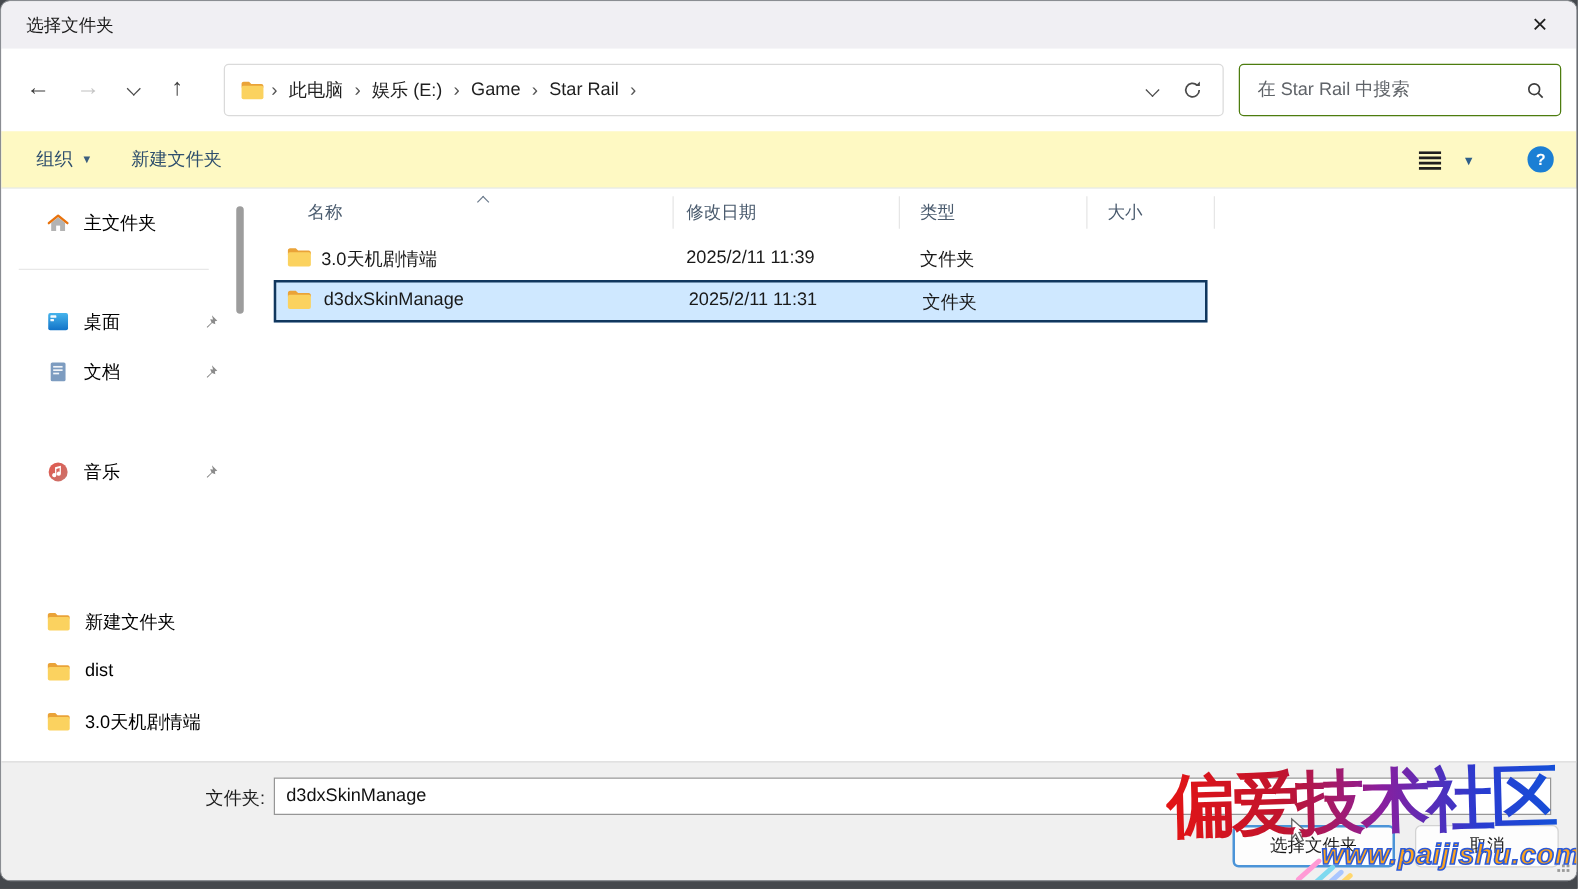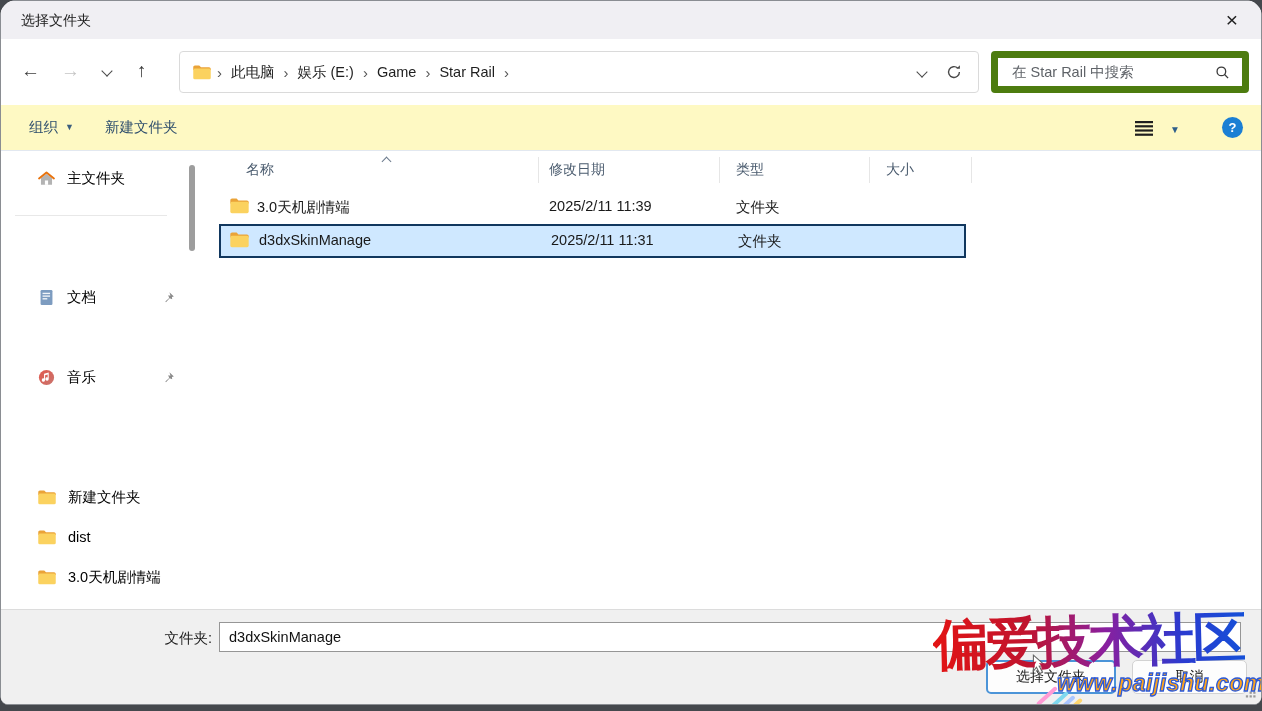--- a/index.html
+++ b/index.html
@@ -1,36 +1,36 @@
 <!DOCTYPE html>
 <html><head>
 <meta charset="utf-8">
 <style>
   html,body{margin:0;padding:0;background:#45484d;font-family:"Liberation Sans","DejaVu Sans",sans-serif;}
-  .backdrop{position:relative;width:1262px;height:711px;background:#45484d;overflow:hidden;border-radius:17px;}
+  .backdrop{position:relative;width:1262px;height:711px;background:#45484d;overflow:hidden;}
   .window{position:absolute;left:0;top:0;width:1262px;height:705px;background:#fff;border-radius:8px;overflow:hidden;border:1px solid #8a8d92;box-sizing:border-box;}
 
   
   .titlebar{position:absolute;top:0;left:0;right:0;height:38px;background:#f0eff3;}
   .title{position:absolute;left:20px;top:11px;font-size:14px;color:#1b1b1b;}
   .close-btn{position:absolute;right:14px;top:5px;width:30px;height:28px;text-align:center;line-height:28px;font-size:21px;color:#202020;cursor:pointer;}
 
   
   .navbar{position:absolute;top:38px;left:0;right:0;height:66px;background:#fff;}
   .nav-ico{position:absolute;top:21px;font-size:19px;color:#3d3d3d;line-height:22px;}
   .ico-back{left:20px}
   .ico-fwd{left:60px;color:#c4c4c4}
   .ico-up{left:136px}
   .chev{display:inline-block;width:7px;height:7px;border-right:1.6px solid #4a4a4a;border-bottom:1.6px solid #4a4a4a;transform:rotate(45deg);}
   .nav-chev{position:absolute;left:102px;top:28px;}
   .addrbar{position:absolute;left:178px;top:12px;width:800px;height:42px;border:1px solid #dadada;border-radius:4px;box-sizing:border-box;display:flex;align-items:center;padding:0 12px;font-size:14.5px;color:#1f1f1f;background:#fff;}
   .crumb{padding:0 4px;white-space:nowrap;cursor:pointer;}
   .bc-sep{color:#555;font-size:15px;padding:0 5px;}
   .addr-right{margin-left:auto;display:flex;align-items:center;gap:20px;padding-right:4px;}
-  .searchbox{position:absolute;left:990px;top:12px;width:258px;height:42px;border:7px solid #4d7c0f;border-radius:4px;box-sizing:border-box;display:flex;align-items:center;padding:0 12px;background:#fff;}
+  .searchbox{position:absolute;left:990px;top:12px;width:258px;height:42px;border:1px solid #4d7c0f;border-radius:4px;box-sizing:border-box;display:flex;align-items:center;padding:0 12px;background:#fff;}
   .searchbox input{border:0;outline:0;flex:1;font-size:14.5px;color:#222;background:transparent;font-family:inherit;}
   .searchbox input::placeholder{color:#5f6368;}
 
   
   .toolbar{position:absolute;top:104px;left:0;right:0;height:46px;background:#fef9c3;border-bottom:1px solid #e2e8f0;box-sizing:border-box;}
   .tb-item{position:absolute;top:13px;font-size:14.5px;color:#2f4f6d;cursor:pointer;white-space:nowrap;}
   .tb-organize{left:28px}
   .tb-newfolder{left:104px}
   .tri{font-size:9px;color:#3c5e7e;margin-left:7px;vertical-align:2px;}
   .view-ico{position:absolute;left:1134px;top:16px;cursor:pointer;}
@@ -148,20 +148,37 @@
         <svg viewBox="0 0 24 24" width="19" height="19">
             <path d="M5 11.5V20h14v-8.5l-7-5.4z" fill="#b3b3b3"></path>
             <path d="M2.6 12L12 4.4 21.4 12" fill="none" stroke="#e8720c" stroke-width="2.4" stroke-linecap="round" stroke-linejoin="round"></path>
             <rect x="10" y="14.5" width="4" height="5.5" fill="#fff"></rect>
           </svg>
         <span>主文件夹</span>
       </div>
       <div class="side-divider"></div>
       <div class="side-scroll"></div>
 
+      <div class="side-item" style="top:90px">
+        <svg viewBox="0 0 24 24" width="19" height="19">
+            <defs>
+              <linearGradient id="gd" x1="0" y1="0" x2="0" y2="1">
+                <stop offset="0" stop-color="#46b4ec"></stop>
+                <stop offset="1" stop-color="#1273c8"></stop>
+              </linearGradient>
+            </defs>
+            <rect x="2" y="3" width="20" height="17.5" rx="2" fill="url(#gd)"></rect>
+            <rect x="4.2" y="5.4" width="6" height="2.4" rx=".6" fill="#fff" opacity=".95"></rect>
+            <rect x="4.2" y="9" width="3.6" height="2.4" rx=".6" fill="#fff" opacity=".95"></rect>
+          </svg>
+        <span>桌面</span>
+        <svg class="pin" viewBox="0 0 16 16" width="13" height="13">
+            <path d="M9.2 1.4l5.4 5.4-2.4.7.4 2.8-3.2-1.3-4.5 4.8-.8-.8 4.8-4.5L7.6 5.3l2.8.4z" fill="#8b8b8b"></path>
+          </svg>
+      </div>
 
       <div class="side-item" style="top:130px">
         <svg viewBox="0 0 24 24" width="19" height="19">
             <rect x="4.5" y="2.5" width="15" height="19" rx="1.6" fill="#7d9cc0"></rect>
             <rect x="7" y="6" width="9.5" height="1.7" fill="#fff" opacity=".9"></rect>
             <rect x="7" y="9.4" width="9.5" height="1.7" fill="#fff" opacity=".9"></rect>
             <rect x="7" y="12.8" width="6" height="1.7" fill="#fff" opacity=".9"></rect>
           </svg>
         <span>文档</span>
         <svg class="pin" viewBox="0 0 16 16" width="13" height="13">

